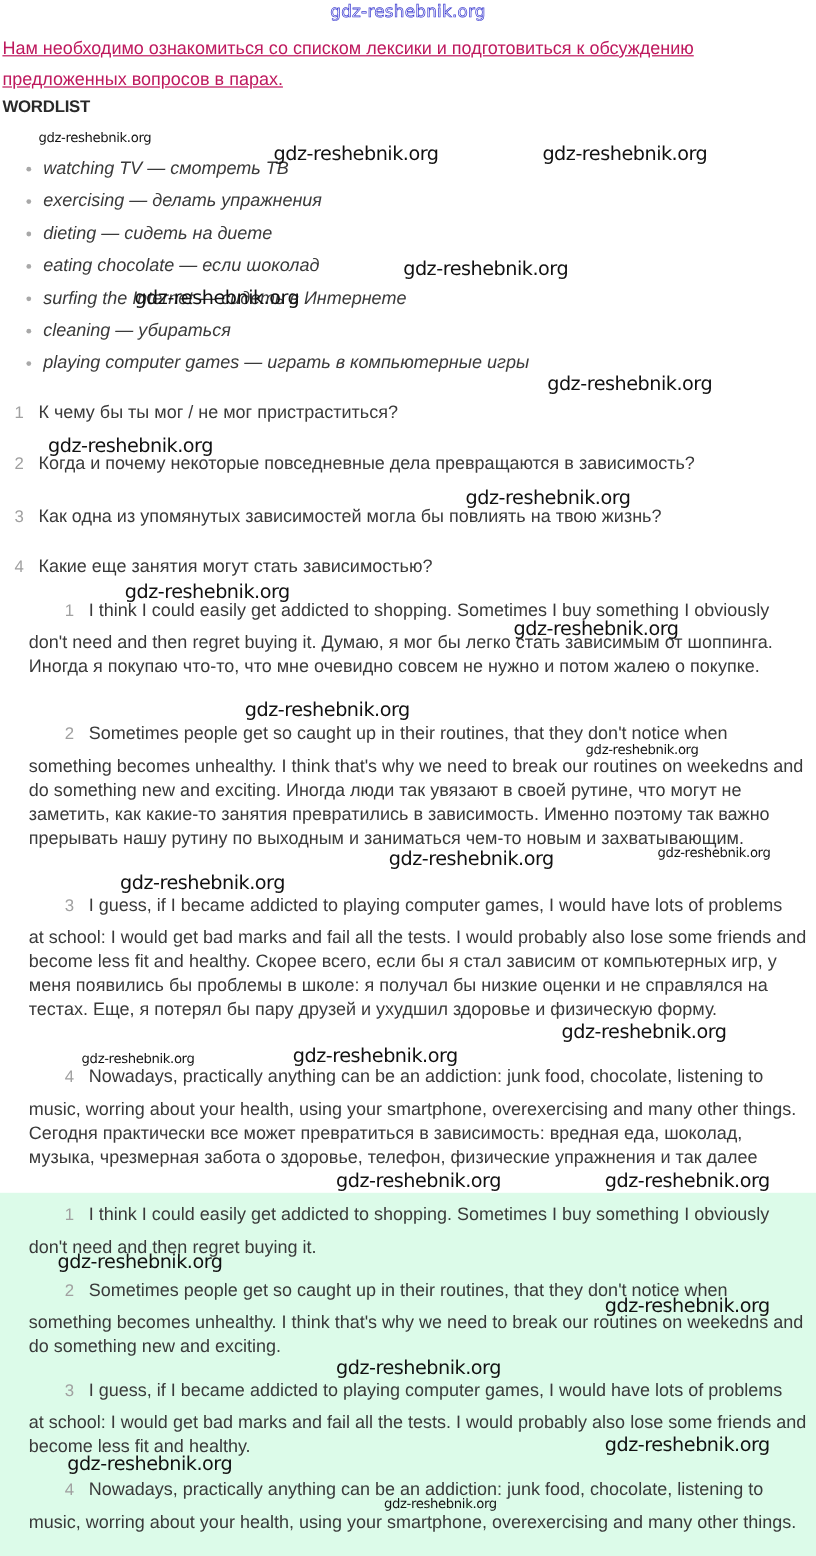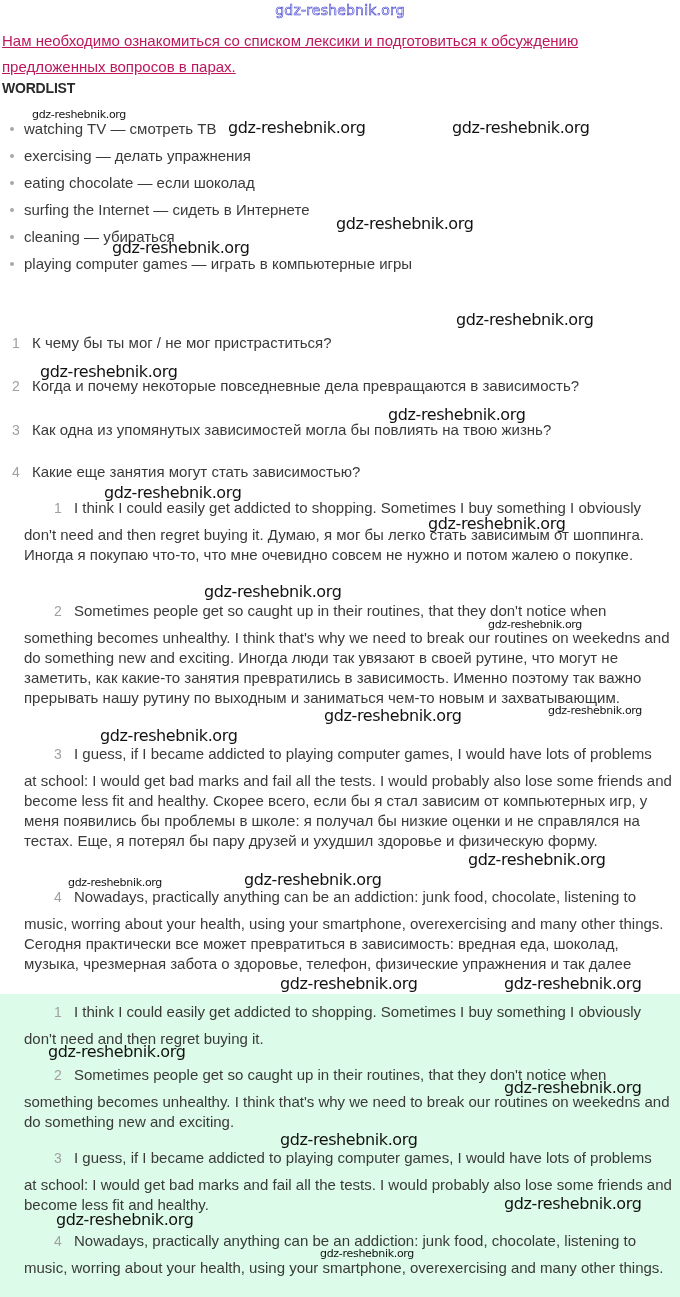--- a/index.html
+++ b/index.html
@@ -15,21 +15,21 @@
     color: #ffffff; -webkit-text-stroke: 0.6px #3b3bd0; letter-spacing: 0.2px;
   }
   .intro {
     position: absolute; left: 2px; top: 28px; width: 670px;
     font-size: 15px; line-height: 26px; color: #be185d; text-decoration: underline;
   }
   .wordlist-title {
     position: absolute; left: 2px; top: 80px;
     font-size: 14px; font-weight: bold; color: #2a2a2a; letter-spacing: -0.2px;
   }
-  .wordlist { position: absolute; left: 10px; top: 115px; margin: 0; padding: 0; list-style: none; }
+  .wordlist { position: absolute; left: 10px; top: 115px; margin: 12px; padding: 0; list-style: none; font-style: italic; }
   .wordlist li {
     height: 27px; font-size: 15px; line-height: 27px; color: #3a3a3a;
     display: flex; align-items: center;
   }
   .bullet { width: 4px; height: 4px; border-radius: 50%; background: #a8a8a8; margin-right: 10px; display: inline-block; }
   .questions { position: absolute; left: 12px; top: 332px; }
   .q {
     position: absolute; left: 0; font-size: 15px; line-height: 22px; white-space: nowrap; color: #3a3a3a;
   }
   .num { color: #a0a0a0; display: inline-block; width: 20px; font-size: 14px; }
@@ -56,20 +56,24 @@
 <div class="wordlist-title">WORDLIST</div>
 
 <ul class="wordlist">
   <li>
       <span class="bullet"></span>
       <span>watching TV — смотреть ТВ</span>
     </li>
   <li>
       <span class="bullet"></span>
       <span>exercising — делать упражнения</span>
+    </li>
+  <li>
+      <span class="bullet"></span>
+      <span>dieting — сидеть на диете</span>
     </li>
   <li>
       <span class="bullet"></span>
       <span>eating chocolate — если шоколад</span>
     </li>
   <li>
       <span class="bullet"></span>
       <span>surfing the Internet — сидеть в Интернете</span>
     </li>
   <li>

